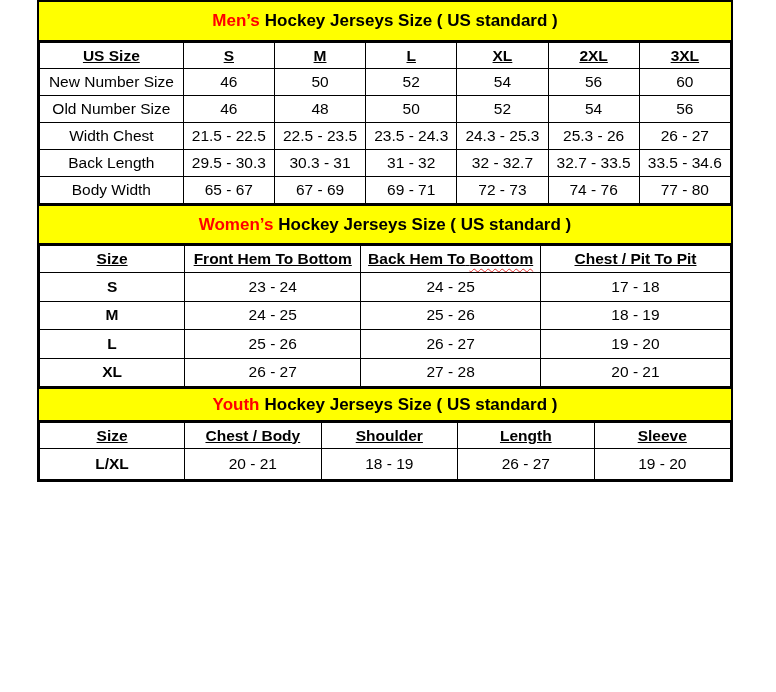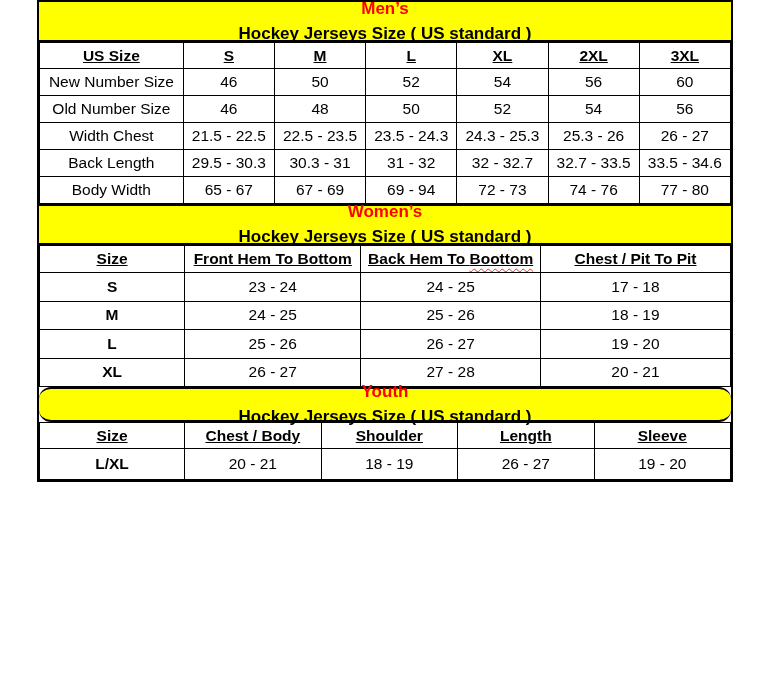--- a/index.html
+++ b/index.html
@@ -36,25 +36,24 @@
   }
   .band {
     background: #ffff00;
     border-bottom: 2px solid #000;
     display: flex;
     align-items: center;
     justify-content: center;
     font-weight: bold;
     font-size: 17px;
     gap: 5px;
-    flex-direction: column;
   }
   .band-mens    { height: 38px; }
   .band-womens  { height: 37px; border-top: 2px solid #000; }
-  .band-youth   { height: 31px; border-top: 2px solid #000; border-radius: 12px; }
+  .band-youth   { height: 31px; border-top: 2px solid #000; }
   .band .kw { color: #ff0000; }
   table {
     width: 100%;
     border-collapse: collapse;
     table-layout: fixed;
   }
   th, td {
     border: 1.5px solid #000;
     text-align: center;
     vertical-align: middle;
@@ -157,21 +156,21 @@
           <td>30.3 - 31</td>
           <td>31 - 32</td>
           <td>32 - 32.7</td>
           <td>32.7 - 33.5</td>
           <td>33.5 - 34.6</td>
         </tr>
         <tr>
           <td class="row-label">Body Width</td>
           <td>65 - 67</td>
           <td>67 - 69</td>
-          <td>69 - 94</td>
+          <td>69 - 71</td>
           <td>72 - 73</td>
           <td>74 - 76</td>
           <td>77 - 80</td>
         </tr>
       </tbody>
     </table>
 
     <div class="band band-womens">
       <span class="kw">Women’s</span>
       <span>Hockey Jerseys Size ( US standard )</span>

